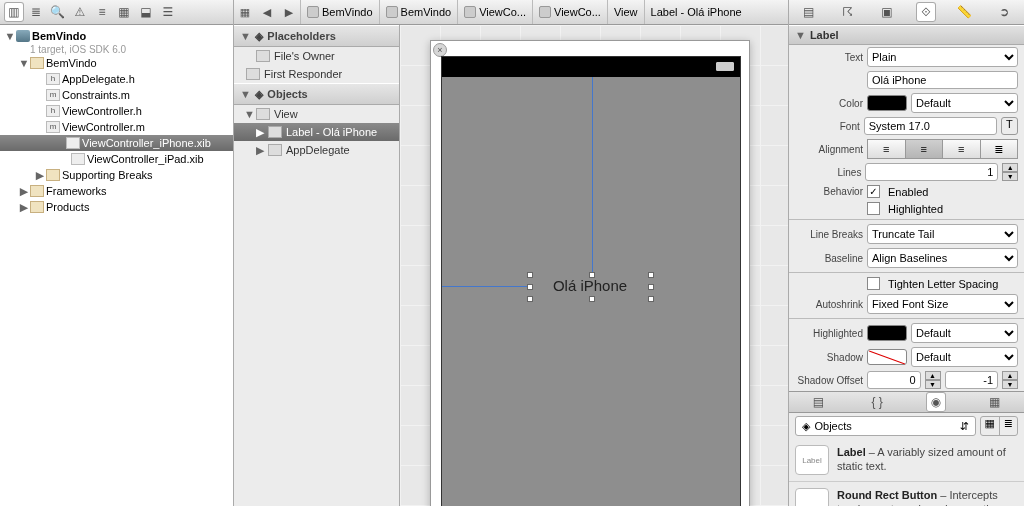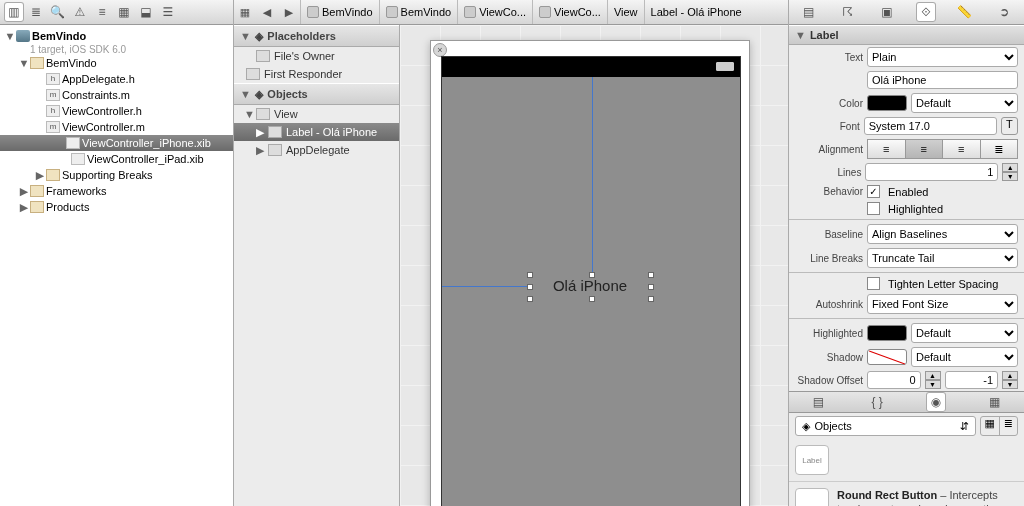--- a/index.html
+++ b/index.html
@@ -302,26 +302,26 @@
       <span class="checkbox">✓</span>
       <span>Enabled</span>
     </div>
     <div class="form-row">
       <span class="lbl"></span>
       <span class="checkbox"></span>
       <span>Highlighted</span>
     </div>
     <div class="divider"></div>
     <div class="form-row">
+      <span class="lbl">Line Breaks</span>
+      <select><option>Truncate Tail</option></select>
+    </div>
+    <div class="form-row">
       <span class="lbl">Baseline</span>
       <select><option>Align Baselines</option></select>
-    </div>
-    <div class="form-row">
-      <span class="lbl">Line Breaks</span>
-      <select><option>Truncate Tail</option></select>
     </div>
     <div class="divider"></div>
     <div class="form-row">
       <span class="lbl"></span>
       <span class="checkbox"></span>
       <span>Tighten Letter Spacing</span>
     </div>
     <div class="form-row">
       <span class="lbl">Autoshrink</span>
       <select><option>Fixed Font Size</option></select>
@@ -367,19 +367,20 @@
       <span style="margin-left:auto">⇵</span>
     </div>
     <div style="width:38px;height:20px;border:1px solid #aaa;border-radius:3px;margin-left:4px;display:flex">
       <div style="flex:1;border-right:1px solid #aaa;text-align:center">▦</div>
         <div style="flex:1;text-align:center">≣</div>
     </div>
   </div>
   <div class="libitems">
     <div class="libitem">
       <div class="thumb">Label</div>
+      <div class="txt"><b>Label</b><span> – A variably sized amount of static text.</span></div>
     </div>
     <div class="libitem">
       <div class="thumb"></div>
       <div class="txt"><b>Round Rect Button</b><span> – Intercepts touch events and sends an action message to a target object when it's tapped.</span></div>
     </div>
   </div>
 </div>
 
 </body></html>

